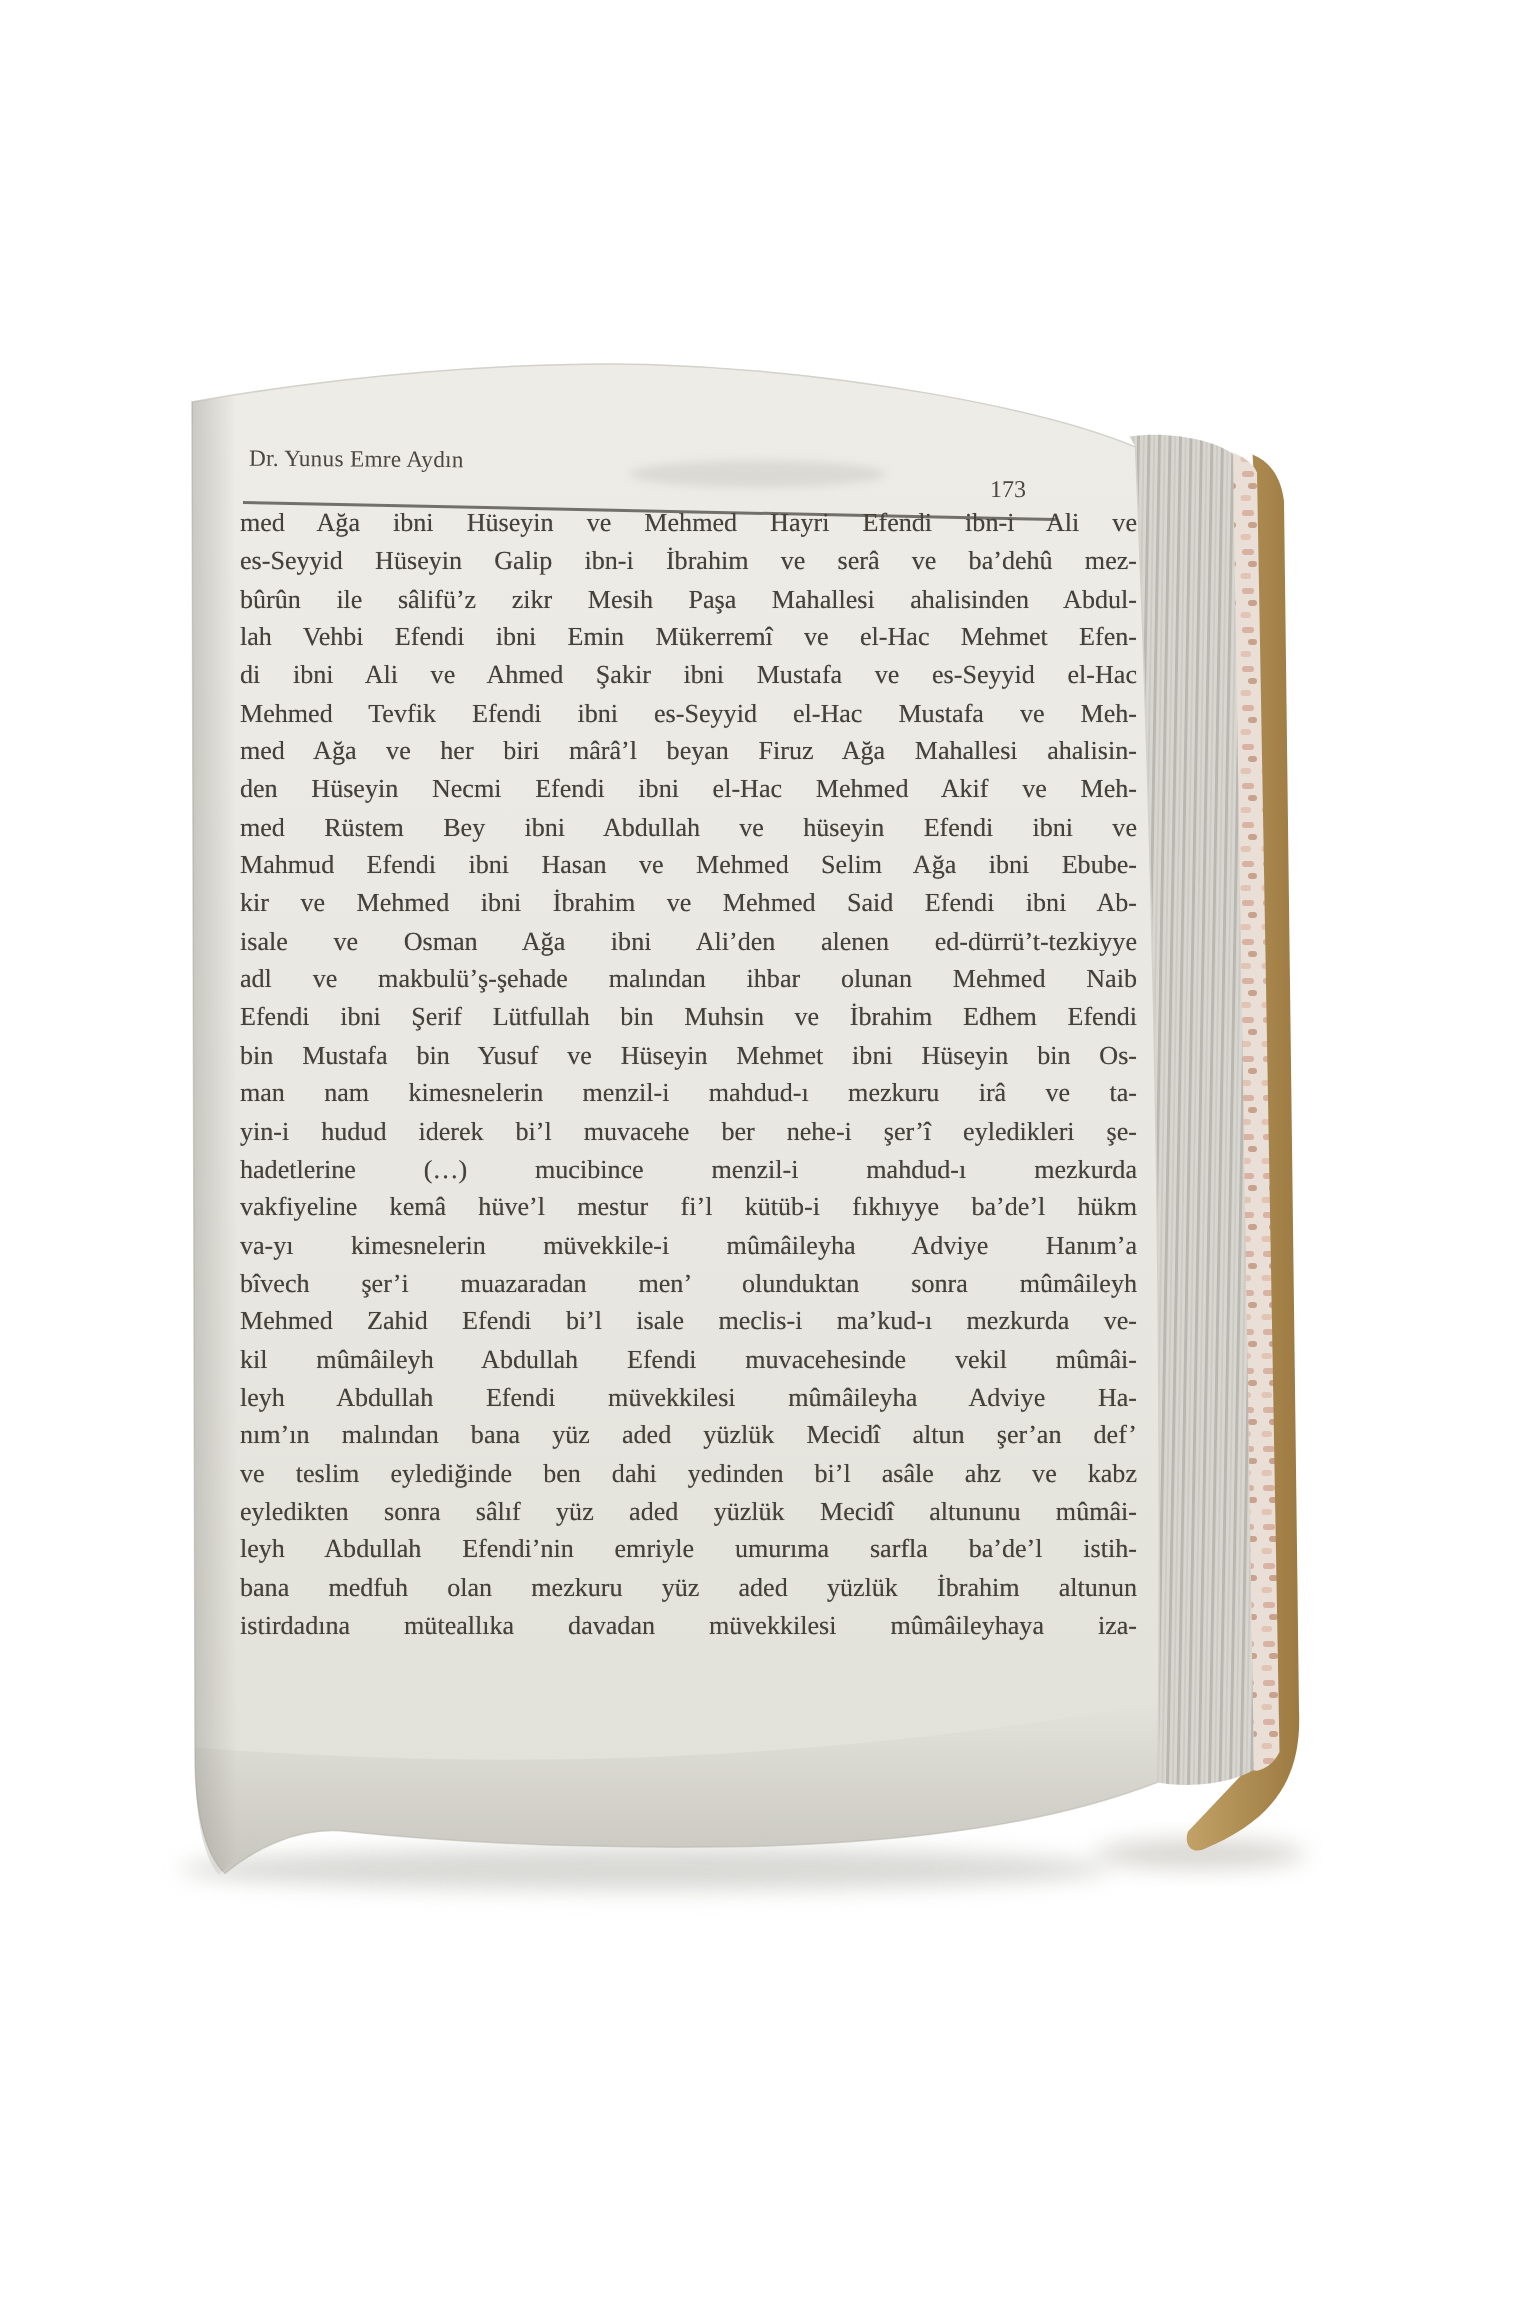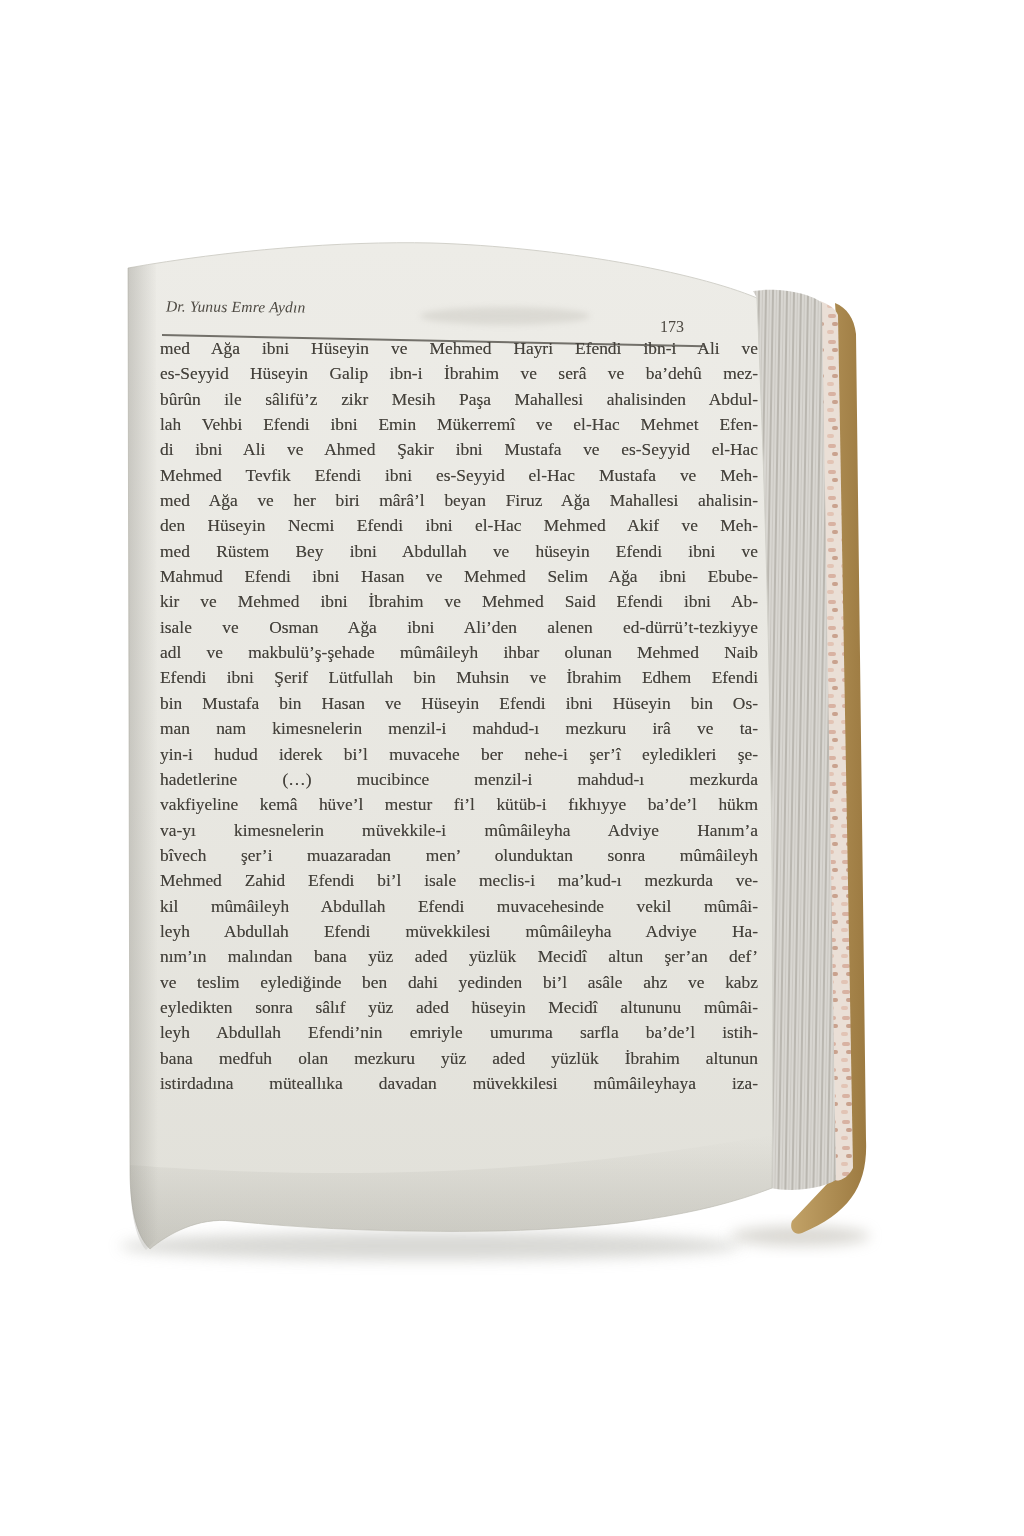--- a/index.html
+++ b/index.html
@@ -3,21 +3,21 @@
 <meta charset="utf-8">
 <style>
   html,body { margin:0; padding:0; }
   body { width:1024px; height:1536px; background:#ffffff; font-family:"Liberation Serif","DejaVu Serif",serif; }
   .scene { position:relative; width:1024px; height:1536px; overflow:hidden; background:#ffffff; }
   .book-art { position:absolute; left:0; top:0; }
 
   .page-content { position:absolute; left:160px; top:296px; width:600px; color:#45423c; }
   .running-author {
     position:absolute; left:6px; top:2px;
-    font-style:italic; font-size:15.5px; color:#4c4841; letter-spacing:0.2px;
+    font-size:15.5px; color:#4c4841; letter-spacing:0.2px;
     transform:rotate(0.4deg);
   }
   .page-number { position:absolute; left:500px; top:22px; font-size:16px; color:#4c4841; }
   .header-rule {
     position:absolute; left:2px; top:38px; width:542px; height:1.6px;
     background:#5d5a53; transform:rotate(1.2deg); transform-origin:left center; opacity:0.85;
   }
   .text-block { position:absolute; left:0; top:40px; width:598px; }
   .text-block p {
     margin:0; height:25.35px; line-height:25.35px; font-size:17.4px;
@@ -113,34 +113,34 @@
         <p>bûrûn ile sâlifü’z zikr Mesih Paşa Mahallesi ahalisinden Abdul-</p>
         <p>lah Vehbi Efendi ibni Emin Mükerremî ve el-Hac Mehmet Efen-</p>
         <p>di ibni Ali ve Ahmed Şakir ibni Mustafa ve es-Seyyid el-Hac</p>
         <p>Mehmed Tevfik Efendi ibni es-Seyyid el-Hac Mustafa ve Meh-</p>
         <p>med Ağa ve her biri mârâ’l beyan Firuz Ağa Mahallesi ahalisin-</p>
         <p>den Hüseyin Necmi Efendi ibni el-Hac Mehmed Akif ve Meh-</p>
         <p>med Rüstem Bey ibni Abdullah ve hüseyin Efendi ibni ve</p>
         <p>Mahmud Efendi ibni Hasan ve Mehmed Selim Ağa ibni Ebube-</p>
         <p>kir ve Mehmed ibni İbrahim ve Mehmed Said Efendi ibni Ab-</p>
         <p>isale ve Osman Ağa ibni Ali’den alenen ed-dürrü’t-tezkiyye</p>
-        <p>adl ve makbulü’ş-şehade mûmâileyh ihbar olunan Mehmed Naib</p>
+        <p>adl ve makbulü’ş-şehade malından ihbar olunan Mehmed Naib</p>
         <p>Efendi ibni Şerif Lütfullah bin Muhsin ve İbrahim Edhem Efendi</p>
-        <p>bin Mustafa bin Hasan ve Hüseyin Efendi ibni Hüseyin bin Os-</p>
+        <p>bin Mustafa bin Yusuf ve Hüseyin Mehmet ibni Hüseyin bin Os-</p>
         <p>man nam kimesnelerin menzil-i mahdud-ı mezkuru irâ ve ta-</p>
         <p>yin-i hudud iderek bi’l muvacehe ber nehe-i şer’î eyledikleri şe-</p>
         <p>hadetlerine (…) mucibince menzil-i mahdud-ı mezkurda</p>
         <p>vakfiyeline kemâ hüve’l mestur fi’l kütüb-i fıkhıyye ba’de’l hükm</p>
         <p>va-yı kimesnelerin müvekkile-i mûmâileyha Adviye Hanım’a</p>
         <p>bîvech şer’i muazaradan men’ olunduktan sonra mûmâileyh</p>
         <p>Mehmed Zahid Efendi bi’l isale meclis-i ma’kud-ı mezkurda ve-</p>
         <p>kil mûmâileyh Abdullah Efendi muvacehesinde vekil mûmâi-</p>
         <p>leyh Abdullah Efendi müvekkilesi mûmâileyha Adviye Ha-</p>
         <p>nım’ın malından bana yüz aded yüzlük Mecidî altun şer’an def’</p>
         <p>ve teslim eylediğinde ben dahi yedinden bi’l asâle ahz ve kabz</p>
-        <p>eyledikten sonra sâlıf yüz aded hüseyin Mecidî altununu mûmâi-</p>
+        <p>eyledikten sonra sâlıf yüz aded yüzlük Mecidî altununu mûmâi-</p>
         <p>leyh Abdullah Efendi’nin emriyle umurıma sarfla ba’de’l istih-</p>
         <p>bana medfuh olan mezkuru yüz aded yüzlük İbrahim altunun</p>
         <p>istirdadına müteallıka davadan müvekkilesi mûmâileyhaya iza-</p>
       </div>
   </div>
 
 </div>
 
 </body></html>

